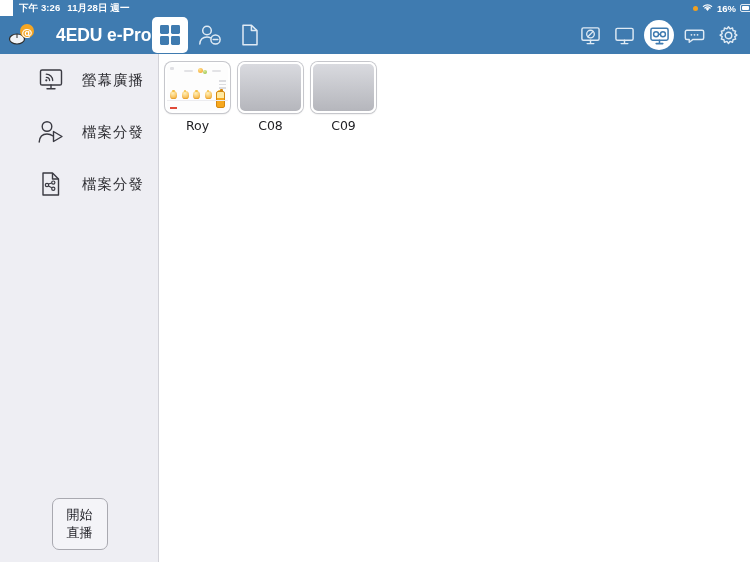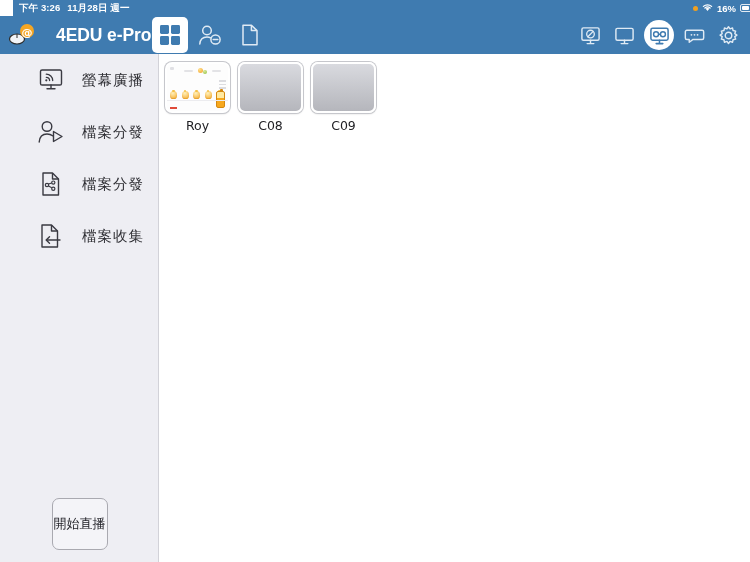--- a/index.html
+++ b/index.html
@@ -93,21 +93,21 @@
 
   .live-btn-wrap {
     position: absolute; left: 0; bottom: 12px;
     width: 159px; display: flex; justify-content: center;
   }
   .live-btn {
     width: 56px; height: 52px;
     border: 1px solid #a9a9b0;
     border-radius: 7px;
     background: #f4f4f8;
-    display: flex; 
+    display: flex; flex-direction: column;
     align-items: center; justify-content: center;
     font-size: 13px; color: #222228; line-height: 1.35;
     font-family: "DejaVu Sans", "Liberation Sans", sans-serif;
   }
 
   
   .content {
     position: absolute; top: 54px; left: 160px;
     width: 590px; height: 508px;
     background: #ffffff;
@@ -305,31 +305,20 @@
           <path d="M13.5 2 V8 H19.5" fill="none" stroke="#3a3a42" stroke-width="1.4" stroke-linejoin="round"></path>
           <circle cx="8" cy="14" r="1.7" fill="none" stroke="#3a3a42" stroke-width="1.2"></circle>
           <circle cx="14.3" cy="11.6" r="1.6" fill="none" stroke="#3a3a42" stroke-width="1.2"></circle>
           <circle cx="14.3" cy="17.8" r="1.6" fill="none" stroke="#3a3a42" stroke-width="1.2"></circle>
           <path d="M9.5 13.1 l3.3 -1.2 M9.5 14.9 l3.3 1.8" stroke="#3a3a42" stroke-width="1.1"></path>
         </svg>
       </span>
       <span class="side-label">檔案分發</span>
     </div>
 
-    <div class="side-item">
-      <span class="side-icon">
-        <svg width="26" height="26" viewBox="0 0 26 26">
-          <path d="M4 2 h9.5 L19.5 8 V24 H4 Z" fill="none" stroke="#3a3a42" stroke-width="1.4" stroke-linejoin="round"></path>
-          <path d="M13.5 2 V8 H19.5" fill="none" stroke="#3a3a42" stroke-width="1.4" stroke-linejoin="round"></path>
-          <path d="M22 17 H8.5" stroke="#3a3a42" stroke-width="1.4" stroke-linecap="round"></path>
-          <path d="M11.5 13.8 L8.2 17 l3.3 3.2" fill="none" stroke="#3a3a42" stroke-width="1.4" stroke-linejoin="round" stroke-linecap="round"></path>
-        </svg>
-      </span>
-      <span class="side-label">檔案收集</span>
-    </div>
 
 
     <div class="live-btn-wrap">
       <div class="live-btn">
         <span>開始</span>
         <span>直播</span>
       </div>
     </div>
   </div>
 

